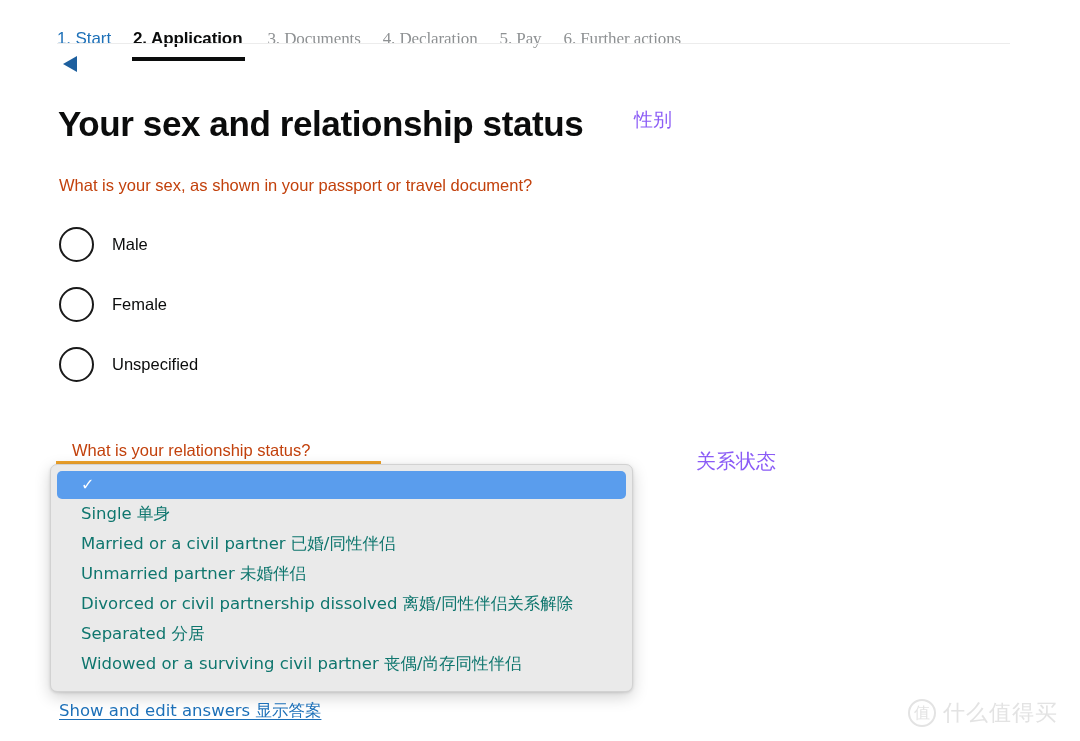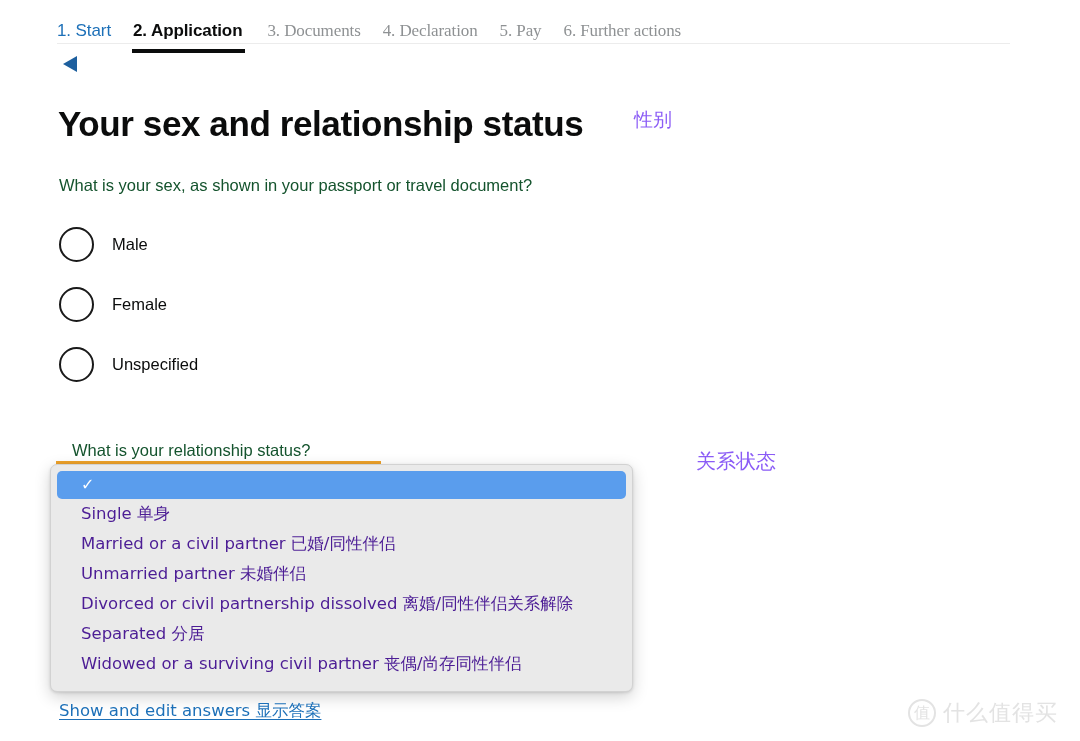--- a/index.html
+++ b/index.html
@@ -13,21 +13,21 @@
     font-family: "Liberation Sans", "DejaVu Sans", sans-serif;
     color: #0b0c0c;
     overflow: hidden;
     position: relative;
   }
 
   
   .step-nav {
     position: absolute;
     left: 0;
-    top: 8px;
+    top: 16px;
     width: 1076px;
     height: 42px;
   }
   .step-nav-inner {
     position: absolute;
     left: 57px;
     top: 12px;
     display: flex;
     align-items: baseline;
     gap: 0;
@@ -103,21 +103,21 @@
     white-space: nowrap;
   }
   .annot-sex { left: 634px; top: 107px; }
   .annot-rel { left: 696px; top: 449px; font-size: 20px; }
 
   
   .question {
     position: absolute;
     font-size: 16.5px;
     line-height: 22px;
-    color: #14532d;
+    color: #c2410c;
     white-space: nowrap;
   }
   .q-sex { left: 59px; top: 174px; }
   .q-rel { left: 72px; top: 439px; }
 
   
   .radio-group {
     position: absolute;
     left: 59px;
     top: 224px;
@@ -172,21 +172,21 @@
     padding: 6px 0 8px 0;
     overflow: hidden;
   }
   .dd-item {
     height: 30px;
     display: flex;
     align-items: center;
     padding-left: 30px;
     font-size: 16.5px;
     line-height: 30px;
-    color: #4c1d95;
+    color: #0f766e;
     white-space: nowrap;
     cursor: default;
     font-family: "DejaVu Sans", "Liberation Sans", sans-serif;
   }
   .dd-item.selected {
     background: #5a9ded;
     color: #ffffff;
     margin: 0 6px;
     border-radius: 5px;
     padding-left: 24px;

